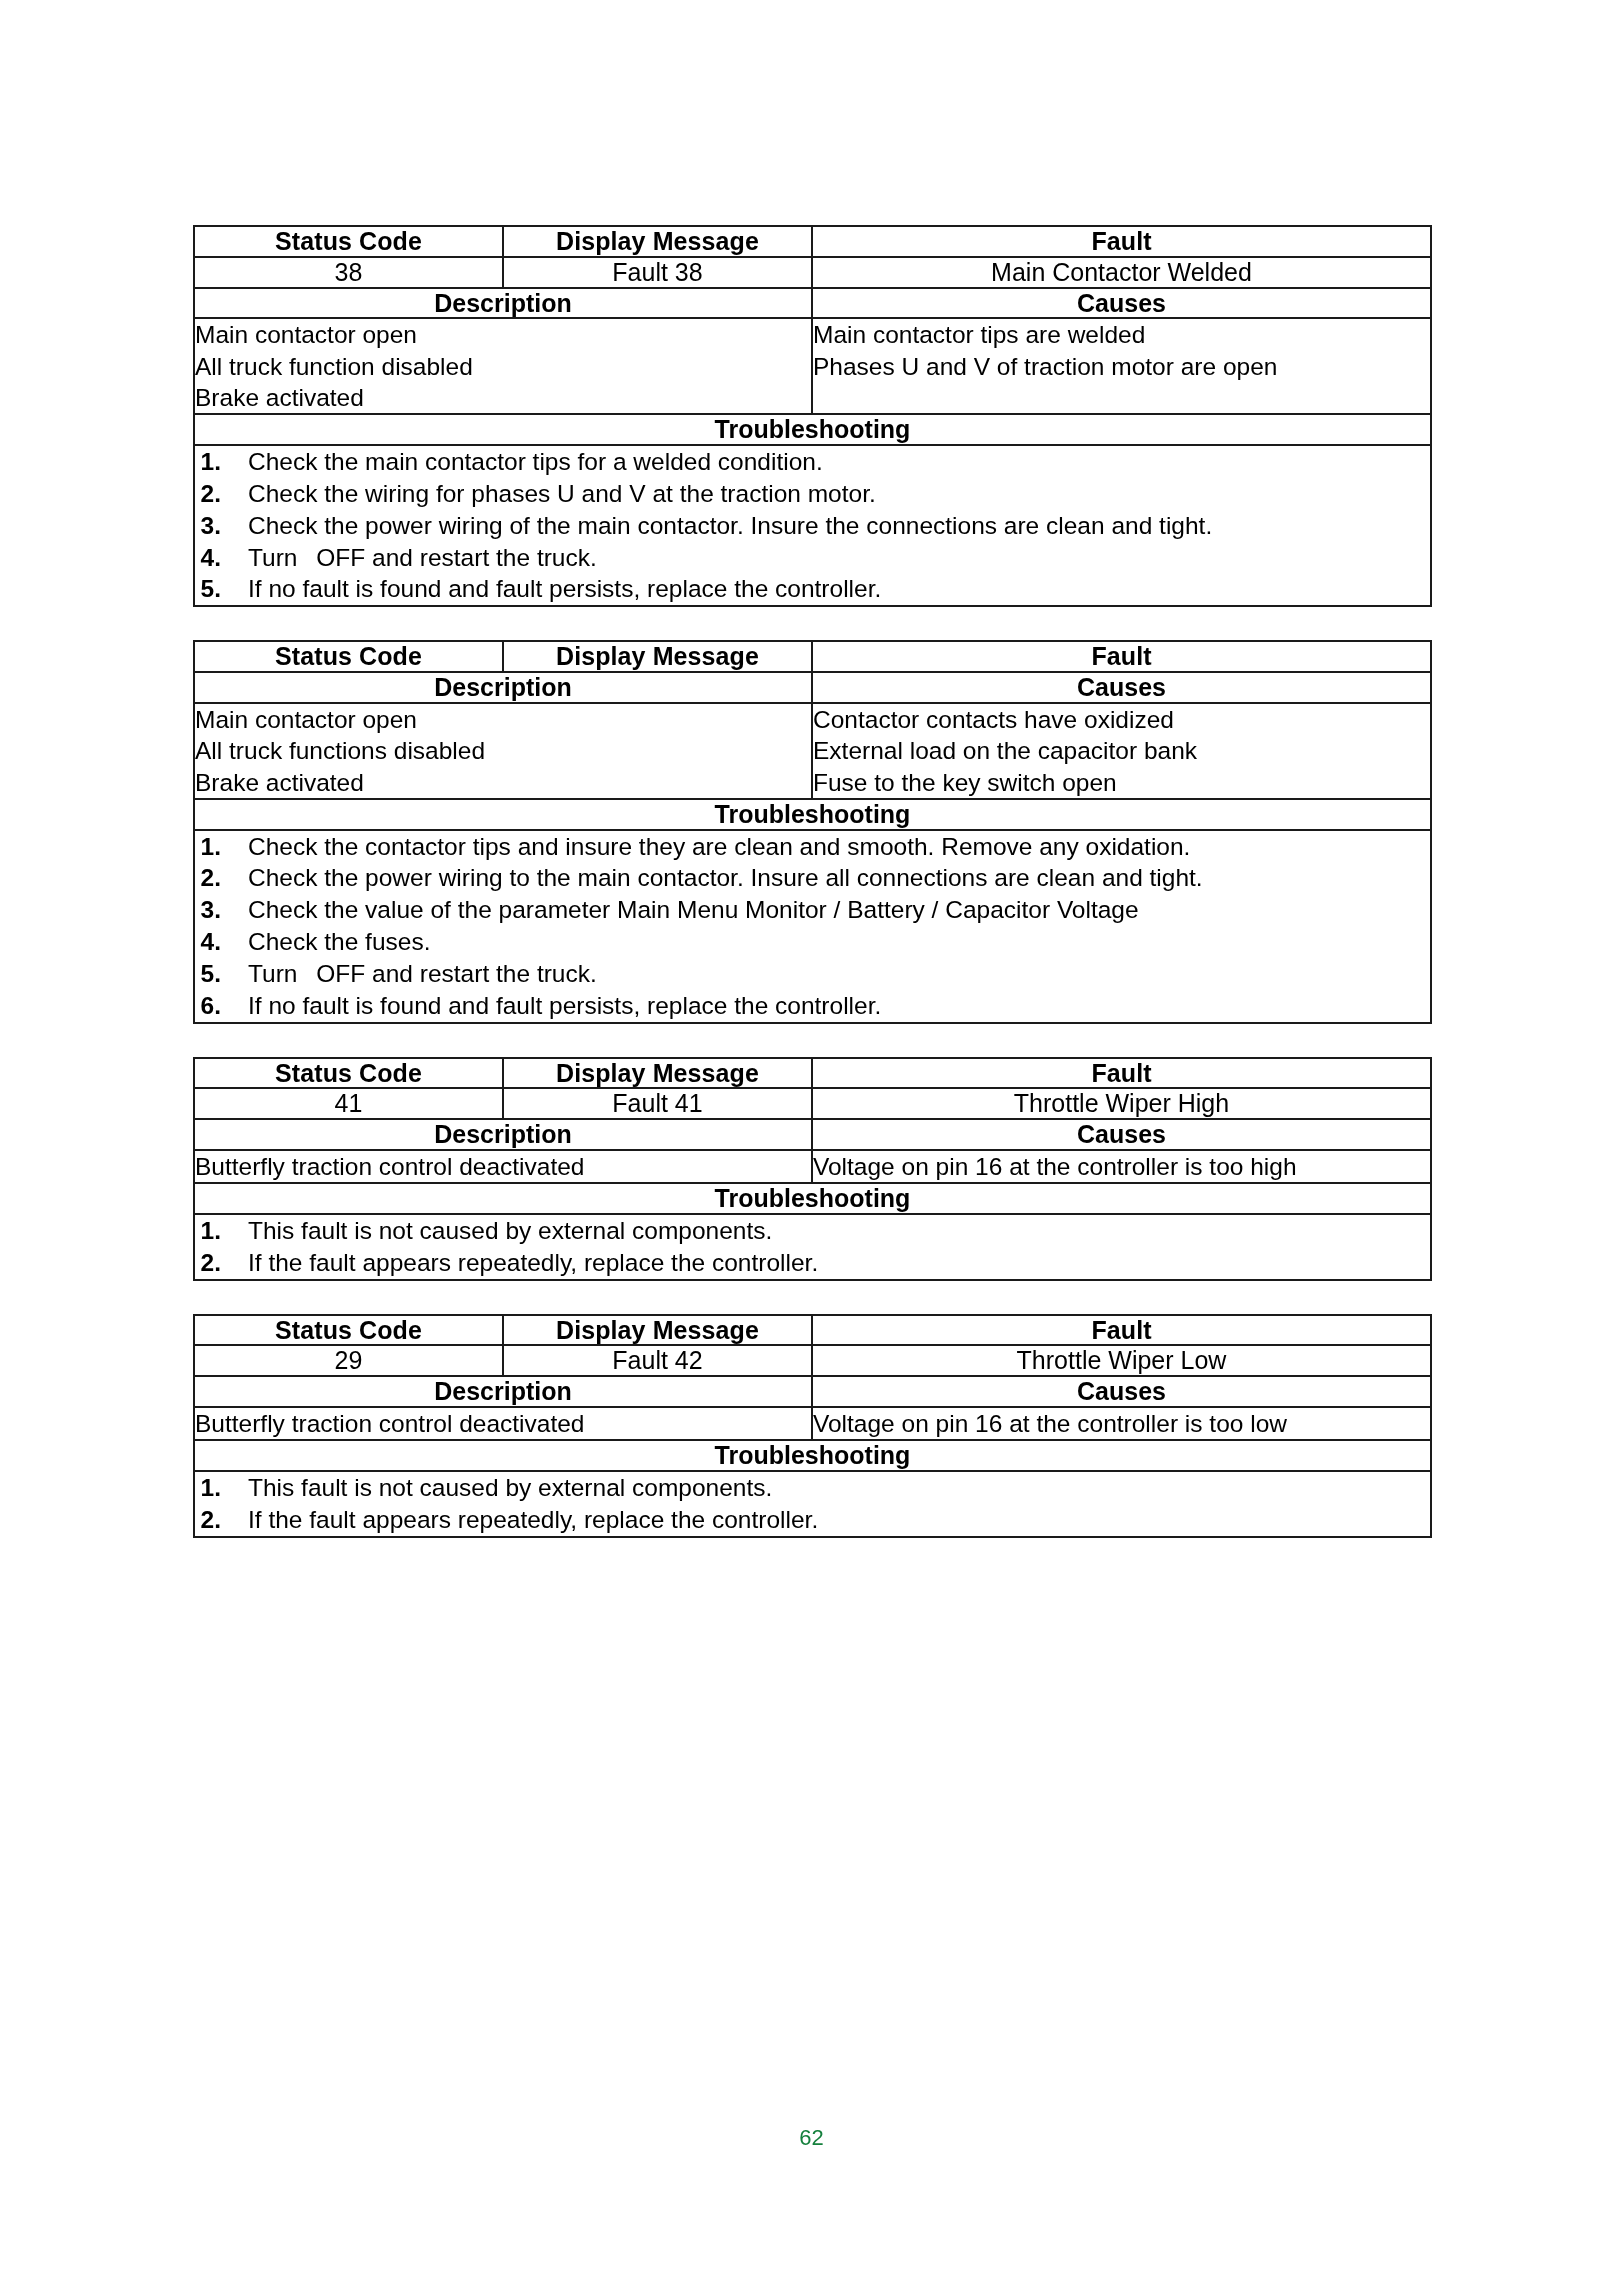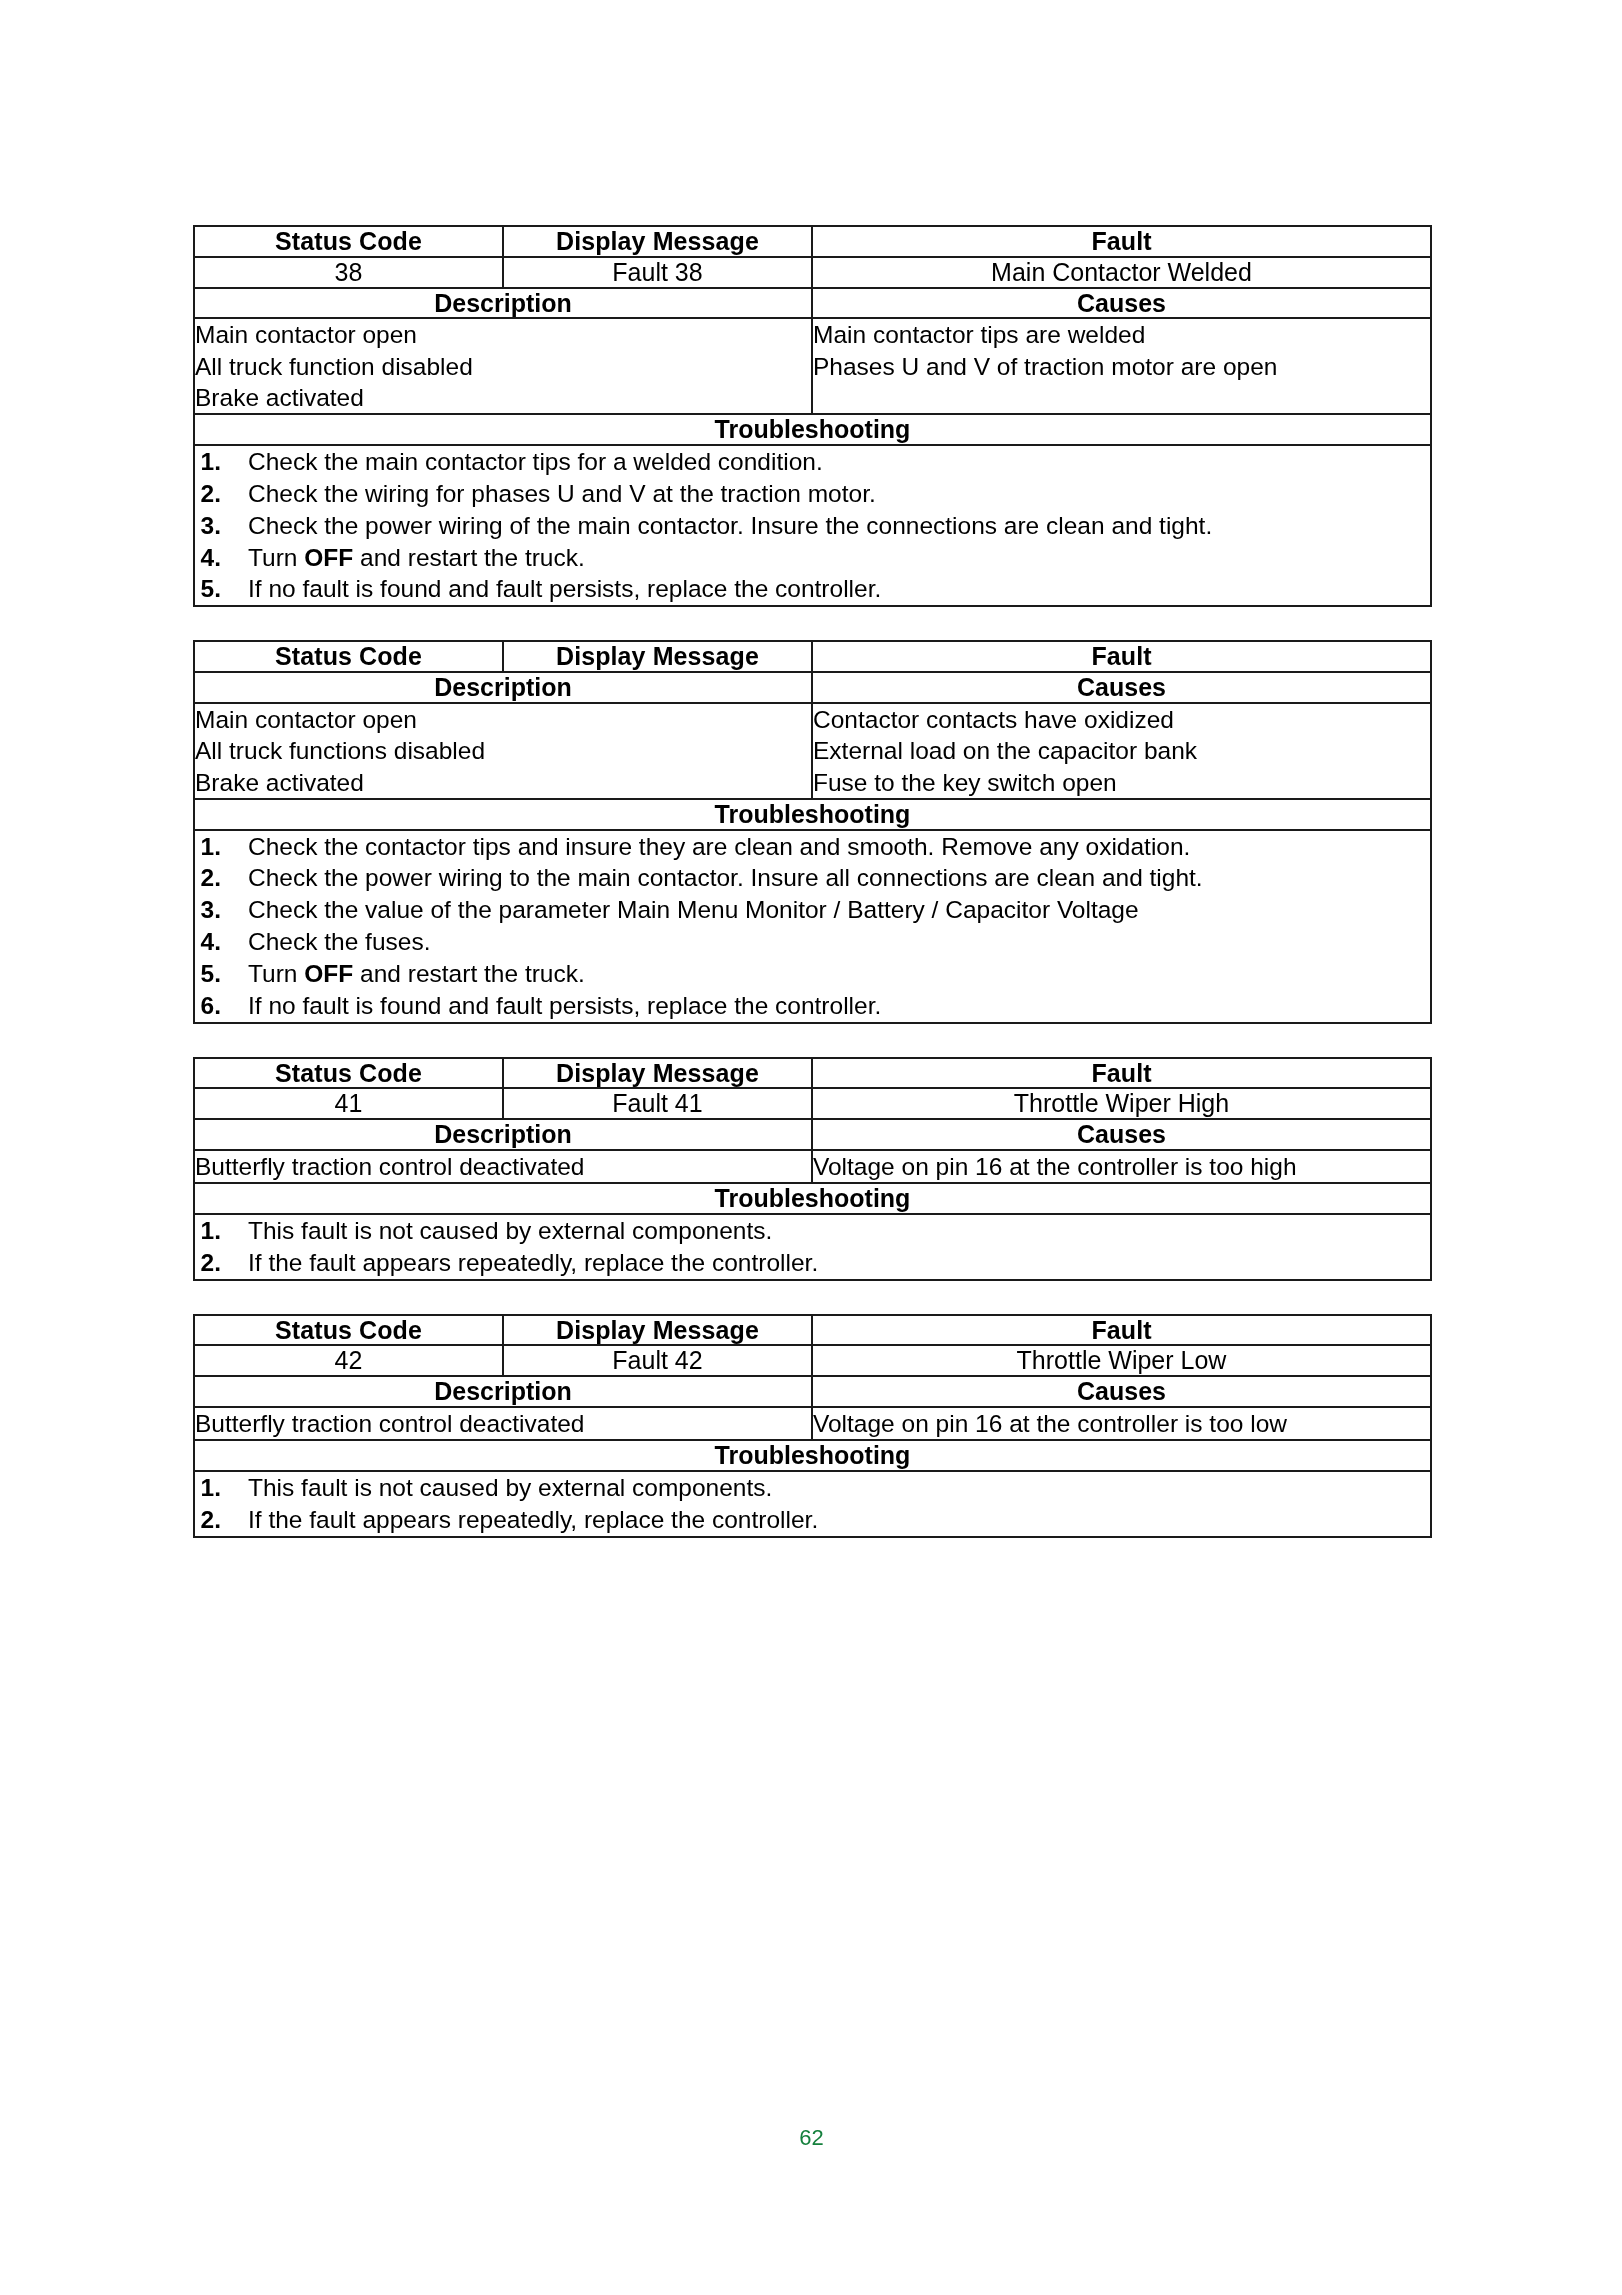--- a/index.html
+++ b/index.html
@@ -119,21 +119,22 @@
     flex: 0 0 53px;
     font-weight: bold;
     text-align: left;
     padding-left: 5.5px;
     box-sizing: border-box;
   }
   ol.ts-list li .txt {
     flex: 1 1 auto;
   }
   ol.ts-list li .txt b {
-    font-weight: bold;
+    font-weight: normal;
+    margin-left: 12px;
   }
 
   .page-number {
     position: absolute;
     left: 0;
     top: 2127px;
     width: 1623px;
     text-align: center;
     font-size: 22px;
     line-height: 1;
@@ -329,21 +330,21 @@
           <col class="c-display">
           <col class="c-fault">
       </colgroup>
       <tbody>
         <tr>
           <td class="hdr-cell">Status Code</td>
           <td class="hdr-cell">Display Message</td>
           <td class="hdr-cell">Fault</td>
         </tr>
         <tr>
-          <td class="val-cell">42</td>
+          <td class="val-cell">29</td>
           <td class="val-cell">Fault 42</td>
           <td class="val-cell">Throttle Wiper Low</td>
         </tr>
         <tr>
           <td class="sec-hdr-cell" colspan="2">Description</td>
           <td class="sec-hdr-cell">Causes</td>
         </tr>
         <tr>
           <td class="body-cell" colspan="2">
               <span class="line">Butterfly traction control deactivated</span>

